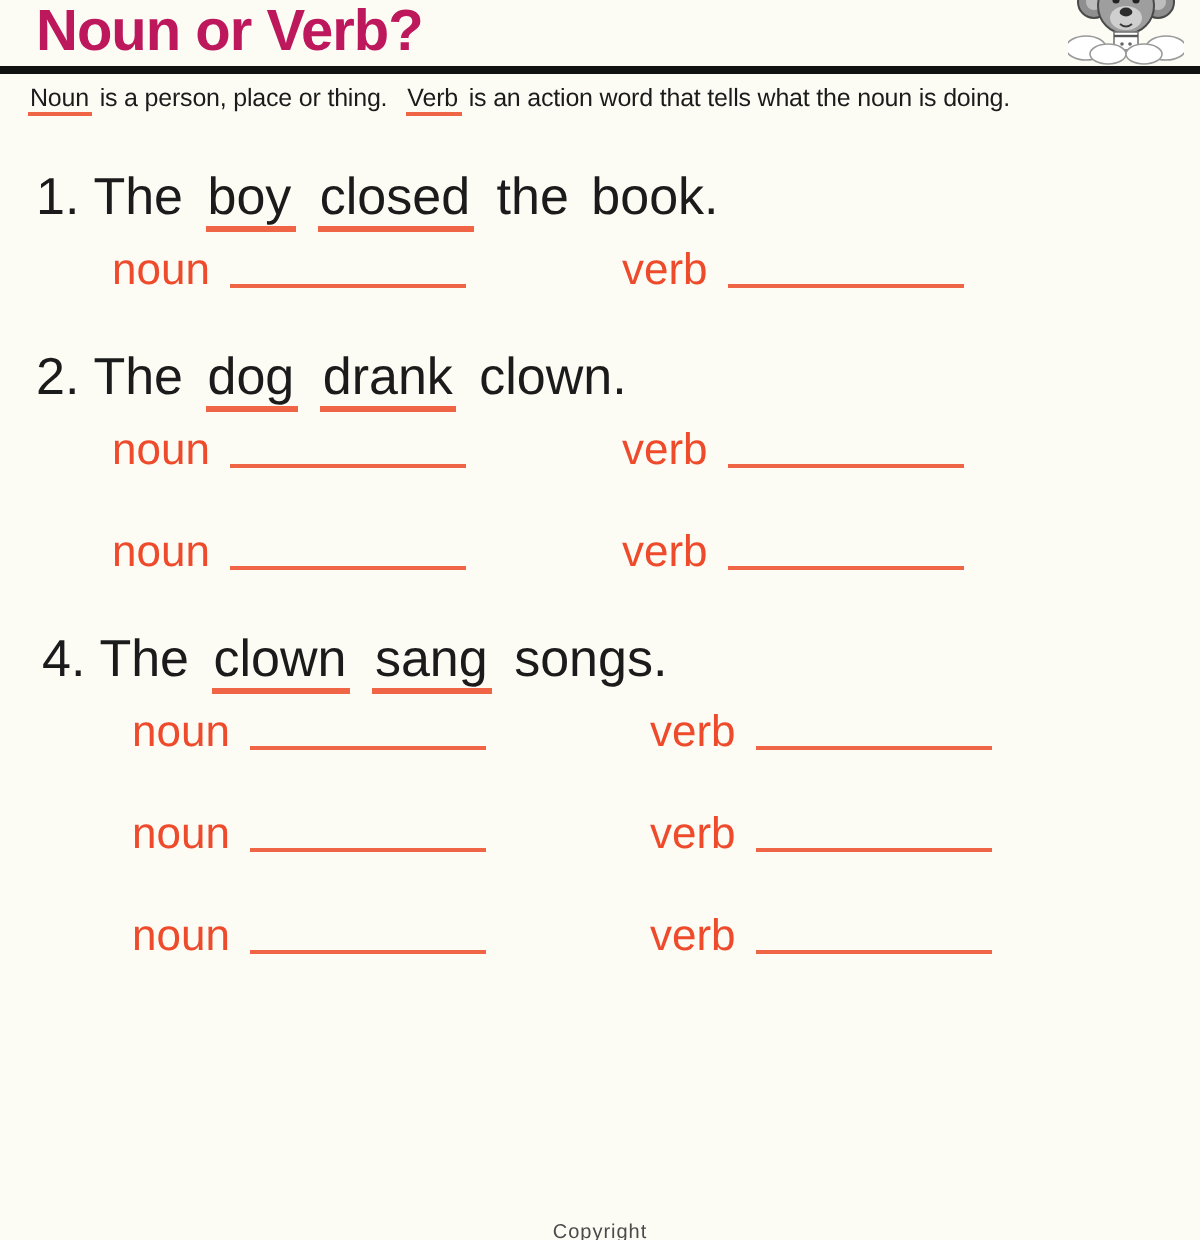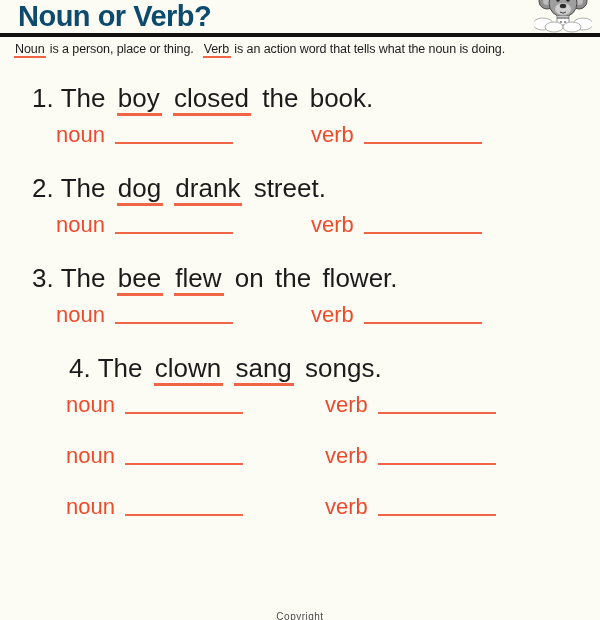--- a/index.html
+++ b/index.html
@@ -21,21 +21,21 @@
     background:var(--paper);
     overflow:hidden;
   }
   
   .title{
     margin:1px 0 0 18px;
     font-size:29px;
     line-height:30px;
     font-weight:bold;
     letter-spacing:-0.5px;
-    color:#0c4a6e;
+    color:#be185d;
   }
   .title-rule{
     margin-top:2px;
     width:600px;height:4px;
     background:#111;
   }
   .mascot{
     position:absolute;
     top:-9px;right:8px;
     width:58px;height:42px;
@@ -51,29 +51,29 @@
   .instructions .sep{display:inline-block;width:9px;}
   .u{
     border-bottom:3px solid var(--underline);
     padding:0 2px 0px 1px;
   }
   .instructions .u{border-bottom-width:2px;}
   
   .exercise-list{margin-top:27px;}
   .item{margin-bottom:20px;}
   .sentence{
-    padding-left:32px;
+    padding-left:18px;
     font-size:26px;
     line-height:31px;
     color:var(--ink);
     word-spacing:4px;
     white-space:nowrap;
   }
   .item:nth-child(4) .sentence,
-  .item:nth-child(5) .sentence{padding-left:21px;margin-left:48px;}
+  .item:nth-child(5) .sentence{padding-left:21px;}
   .item:nth-child(6) .sentence{padding-left:28px;}
   .num{margin-right:7px;}
   .answers{
     margin-top:8px;
     height:31px;
     padding-left:56px;
     font-size:22px;
     color:var(--accent);
     white-space:nowrap;
   }
@@ -137,31 +137,28 @@
     <div class="sentence">
       <span class="num">1.</span><span><span>The</span> <span class="u">boy</span> <span class="u">closed</span> <span>the</span> <span>book.</span> </span>
     </div>
     <div class="answers">
       <span>noun</span><span class="blank"></span><span class="verb-group">verb</span><span class="blank"></span>
     </div>
   </div>
 
   <div class="item">
     <div class="sentence">
-      <span class="num">2.</span><span><span>The</span> <span class="u">dog</span> <span class="u">drank</span> <span>street.</span> </span>
+      <span class="num">2.</span><span><span>The</span> <span class="u">dog</span> <span class="u">drank</span> <span>clown.</span> </span>
     </div>
     <div class="answers">
       <span>noun</span><span class="blank"></span><span class="verb-group">verb</span><span class="blank"></span>
     </div>
   </div>
 
   <div class="item">
-    <div class="sentence">
-      <span class="num">3.</span><span><span>The</span> <span class="u">bee</span> <span class="u">flew</span> <span>on</span> <span>the</span> <span>flower.</span> </span>
-    </div>
     <div class="answers">
       <span>noun</span><span class="blank"></span><span class="verb-group">verb</span><span class="blank"></span>
     </div>
   </div>
 
   <div class="item">
     <div class="sentence">
       <span class="num">4.</span><span><span>The</span> <span class="u">clown</span> <span class="u">sang</span> <span>songs.</span> </span>
     </div>
     <div class="answers">

